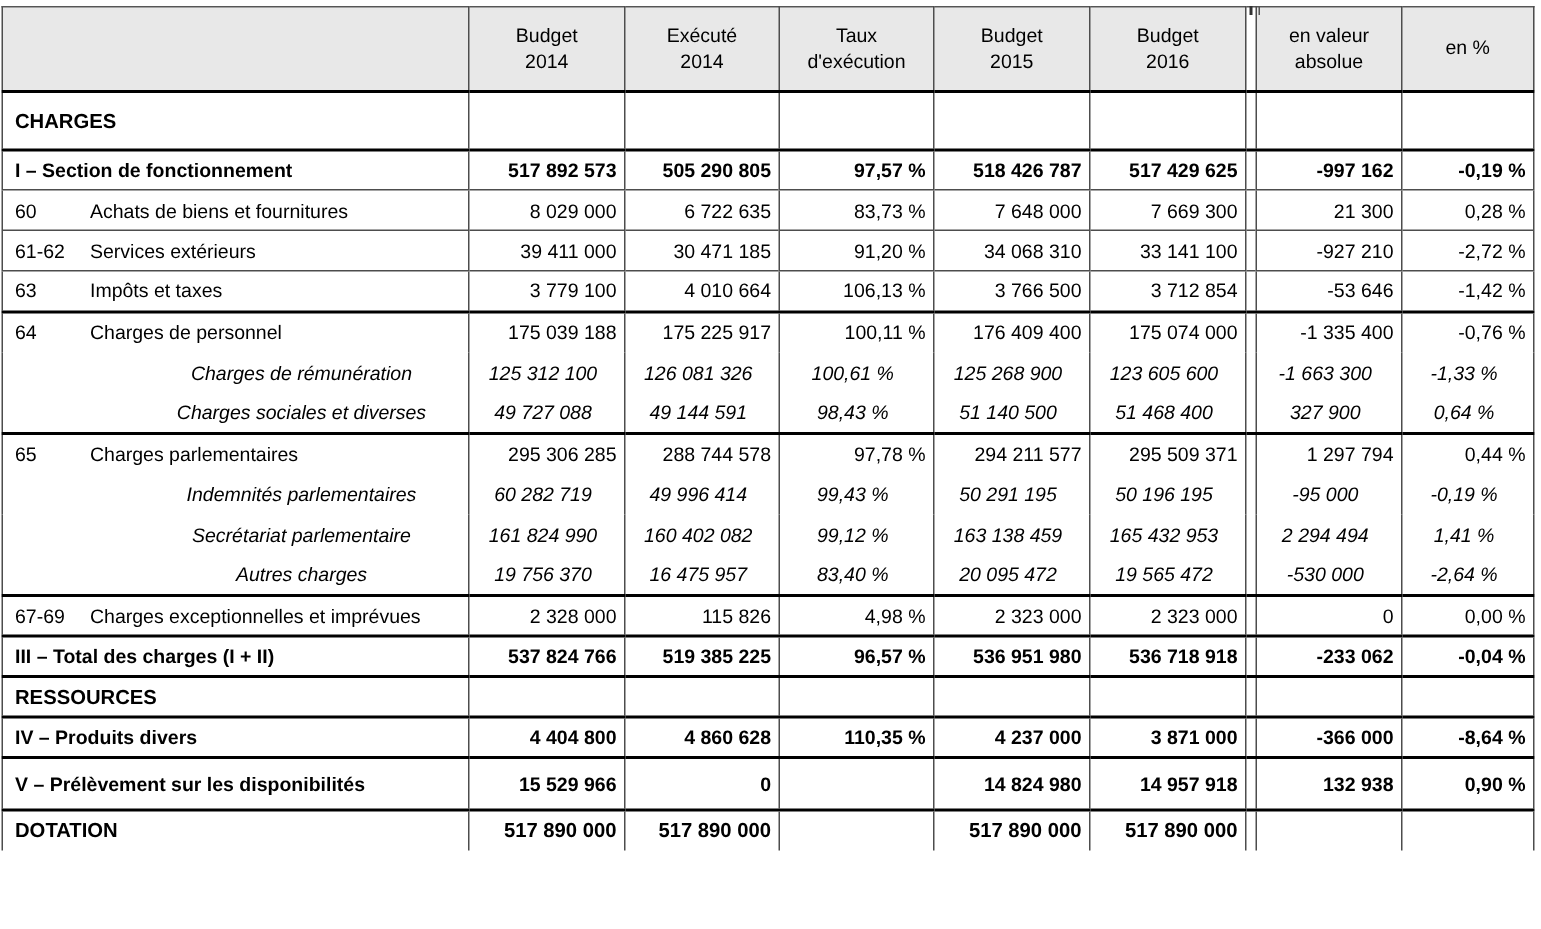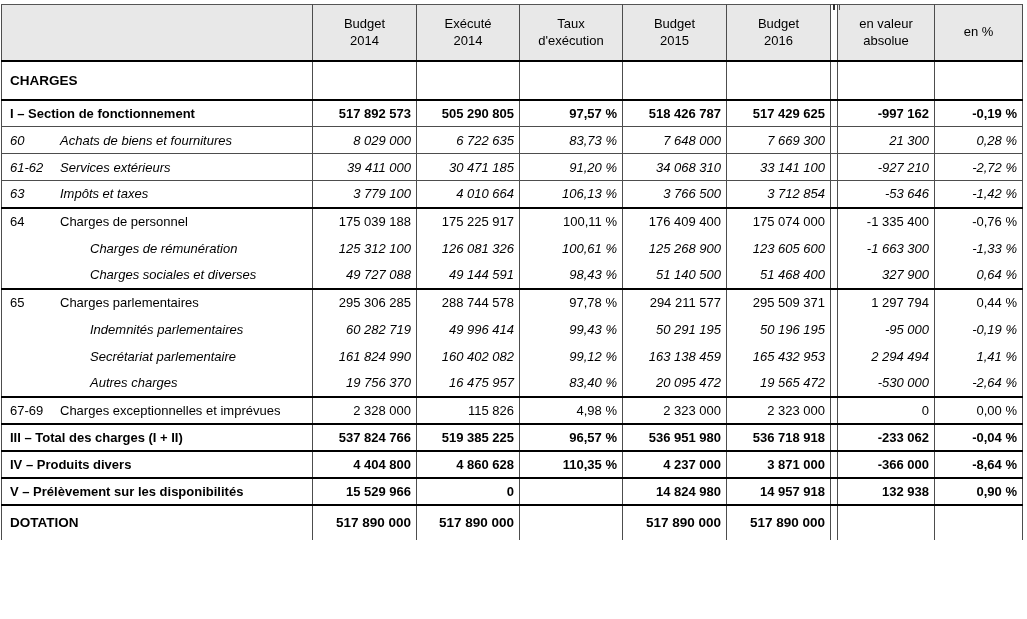--- a/index.html
+++ b/index.html
@@ -56,28 +56,28 @@
     font-size: 13px;
     vertical-align: middle;
     border-left: 1px solid #4d4d4d;
     border-right: 1px solid #4d4d4d;
     padding: 0;
     overflow: hidden;
     white-space: nowrap;
   }
 
   
-  tr.bt-thin  > td { border-top: 1px solid #4d4d4d; font-style: italic; }
+  tr.bt-thin  > td { border-top: 1px solid #4d4d4d; }
   tr.bt-thick > td { border-top: 2px solid #000; }
   tr.bt-none  > td { border-top: 0; }
 
   
   tr.r-bold td, tr.r-caps td { font-weight: bold; }
   tr.r-caps td { font-size: 13.5px; margin-top: 31px; }
-  tr.r-italic td { font-style: italic; }
+  tr.r-italic td { font-style: italic; text-align: center; }
 
   td.val { text-align: right; padding-right: 5px; }
   td.label-cell { text-align: left; }
   .code { display: inline-block; width: 58px; padding-left: 8px; }
   .indent1 { padding-left: 8px; }
   .indent2 { padding-left: 88px; }
 
   
   .group-separator-tick {
     position: absolute;
@@ -278,20 +278,31 @@
           <td class="label-cell"><span class="indent1">III – Total des charges (I + II)</span></td>
           <td class="val">537 824 766</td>
           <td class="val">519 385 225</td>
           <td class="val">96,57 %</td>
           <td class="val">536 951 980</td>
           <td class="val">536 718 918</td>
           <td class="gap-col"></td>
           <td class="val">-233 062</td>
           <td class="val">-0,04 %</td>
         </tr>
+        <tr class="r-caps bt-thick">
+          <td class="label-cell"><span class="indent1">RESSOURCES</span></td>
+          <td class="val"></td>
+          <td class="val"></td>
+          <td class="val"></td>
+          <td class="val"></td>
+          <td class="val"></td>
+          <td class="gap-col"></td>
+          <td class="val"></td>
+          <td class="val"></td>
+        </tr>
         <tr class="r-bold bt-thick">
           <td class="label-cell"><span class="indent1">IV – Produits divers</span></td>
           <td class="val">4 404 800</td>
           <td class="val">4 860 628</td>
           <td class="val">110,35 %</td>
           <td class="val">4 237 000</td>
           <td class="val">3 871 000</td>
           <td class="gap-col"></td>
           <td class="val">-366 000</td>
           <td class="val">-8,64 %</td>

